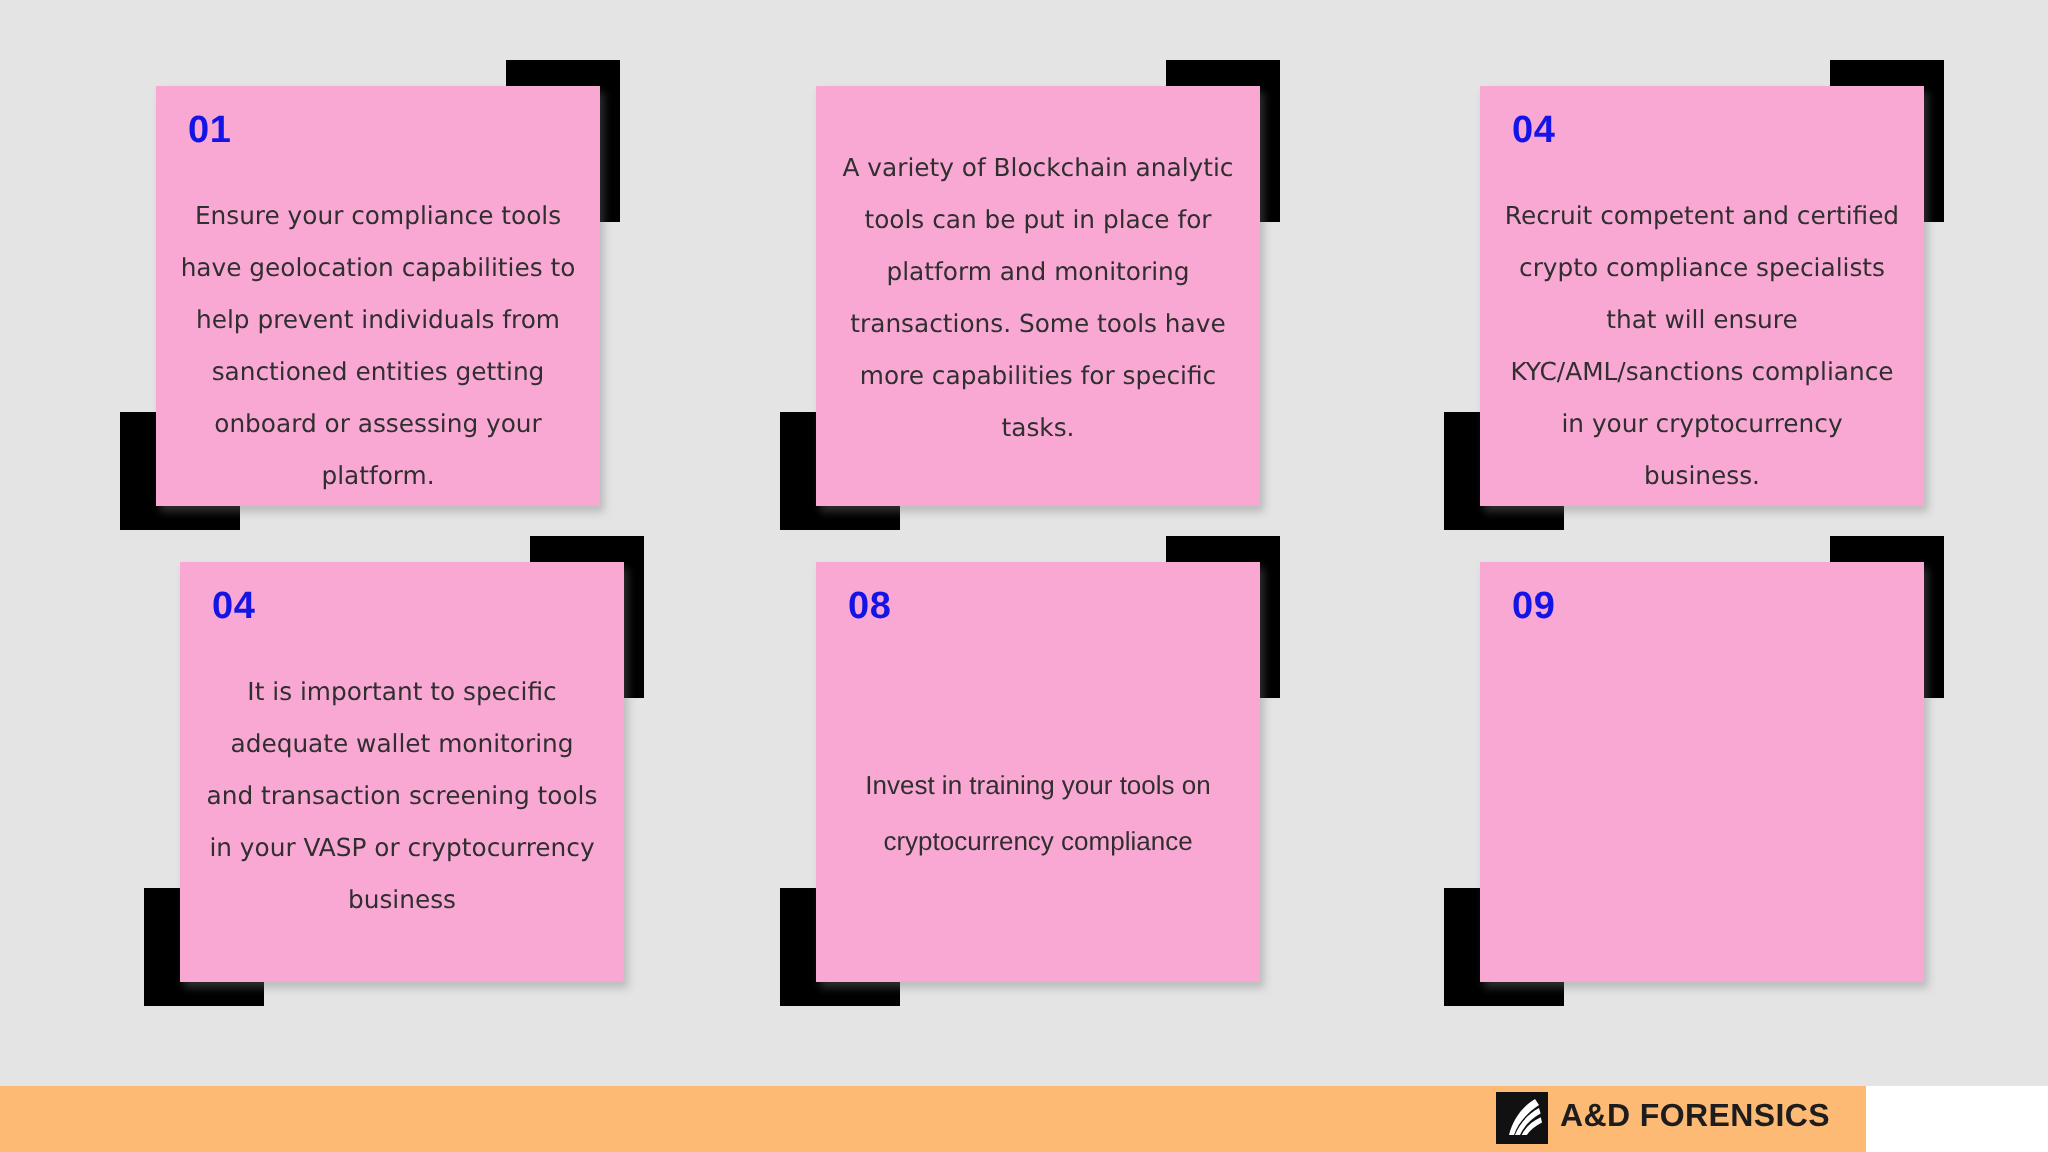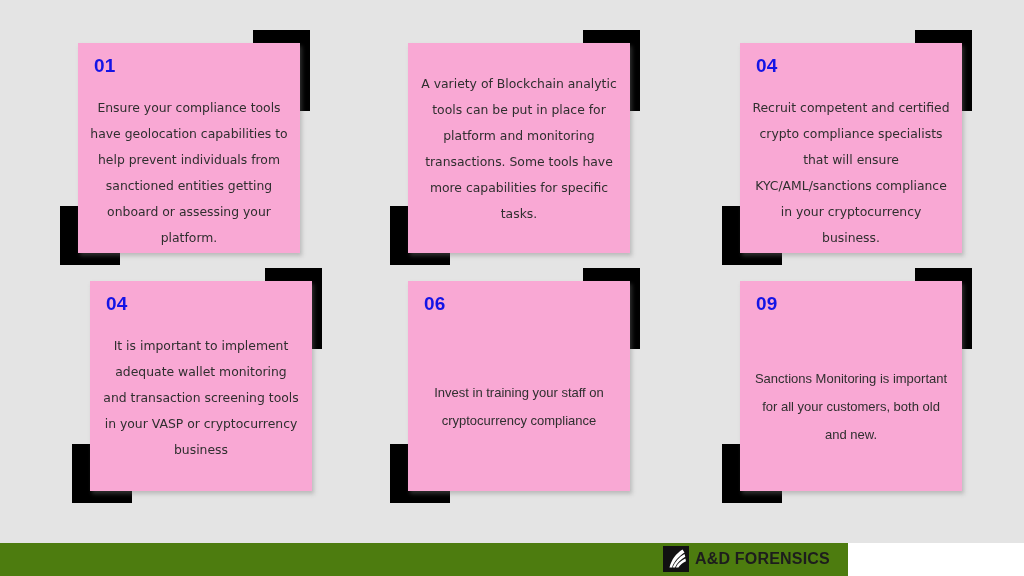--- a/index.html
+++ b/index.html
@@ -110,23 +110,23 @@
   .card-text.alt-font {
     font-family: "Liberation Sans", sans-serif;
     font-size: 13px;
     line-height: 28px;
   }
   
   #footer {
     position: absolute;
     left: 0;
     top: 543px;
-    width: 848px;
+    width: 933px;
     height: 33px;
-    background: #4d7c0f;
+    background: #fdba74;
   }
   #logo {
     position: absolute;
     right: 18px;
     top: 3px;
     display: flex;
     align-items: center;
     gap: 6px;
   }
   .logo-mark {
@@ -190,48 +190,45 @@
     </div>
 
     <div class="card-group" style="left:72px; top:268px;">
       <div class="br-tr-h"></div>
       <div class="br-tr-v"></div>
       <div class="br-bl-v"></div>
       <div class="br-bl-h"></div>
       <div class="card">
         <div class="card-num">04</div>
         <div class="card-body align-top">
-          <p class="card-text">It is important to implement adequate wallet monitoring and transaction screening tools in your VASP or cryptocurrency business</p>
+          <p class="card-text">It is important to specific adequate wallet monitoring and transaction screening tools in your VASP or cryptocurrency business</p>
         </div>
       </div>
     </div>
 
     <div class="card-group" style="left:390px; top:268px;">
       <div class="br-tr-h"></div>
       <div class="br-tr-v"></div>
       <div class="br-bl-v"></div>
       <div class="br-bl-h"></div>
       <div class="card">
-        <div class="card-num">06</div>
+        <div class="card-num">08</div>
         <div class="card-body">
-          <p class="card-text alt-font">Invest in training your staff on cryptocurrency compliance</p>
+          <p class="card-text alt-font">Invest in training your tools on cryptocurrency compliance</p>
         </div>
       </div>
     </div>
 
     <div class="card-group" style="left:722px; top:268px;">
       <div class="br-tr-h"></div>
       <div class="br-tr-v"></div>
       <div class="br-bl-v"></div>
       <div class="br-bl-h"></div>
       <div class="card">
         <div class="card-num">09</div>
-        <div class="card-body">
-          <p class="card-text alt-font">Sanctions Monitoring is important for all your customers, both old and new.</p>
-        </div>
       </div>
     </div>
 
   </div>
 
   <div id="footer">
     <div id="logo">
       <svg class="logo-mark" viewBox="0 0 26 26">
         <rect x="0" y="0" width="26" height="26" fill="#111111"></rect>
         <path d="M6.5 21.5 C8.5 13.5 13 7.5 19.5 3.5 L21.5 6.5 C15.5 10.5 11 15.5 9 21.5 Z" fill="#ffffff"></path>

